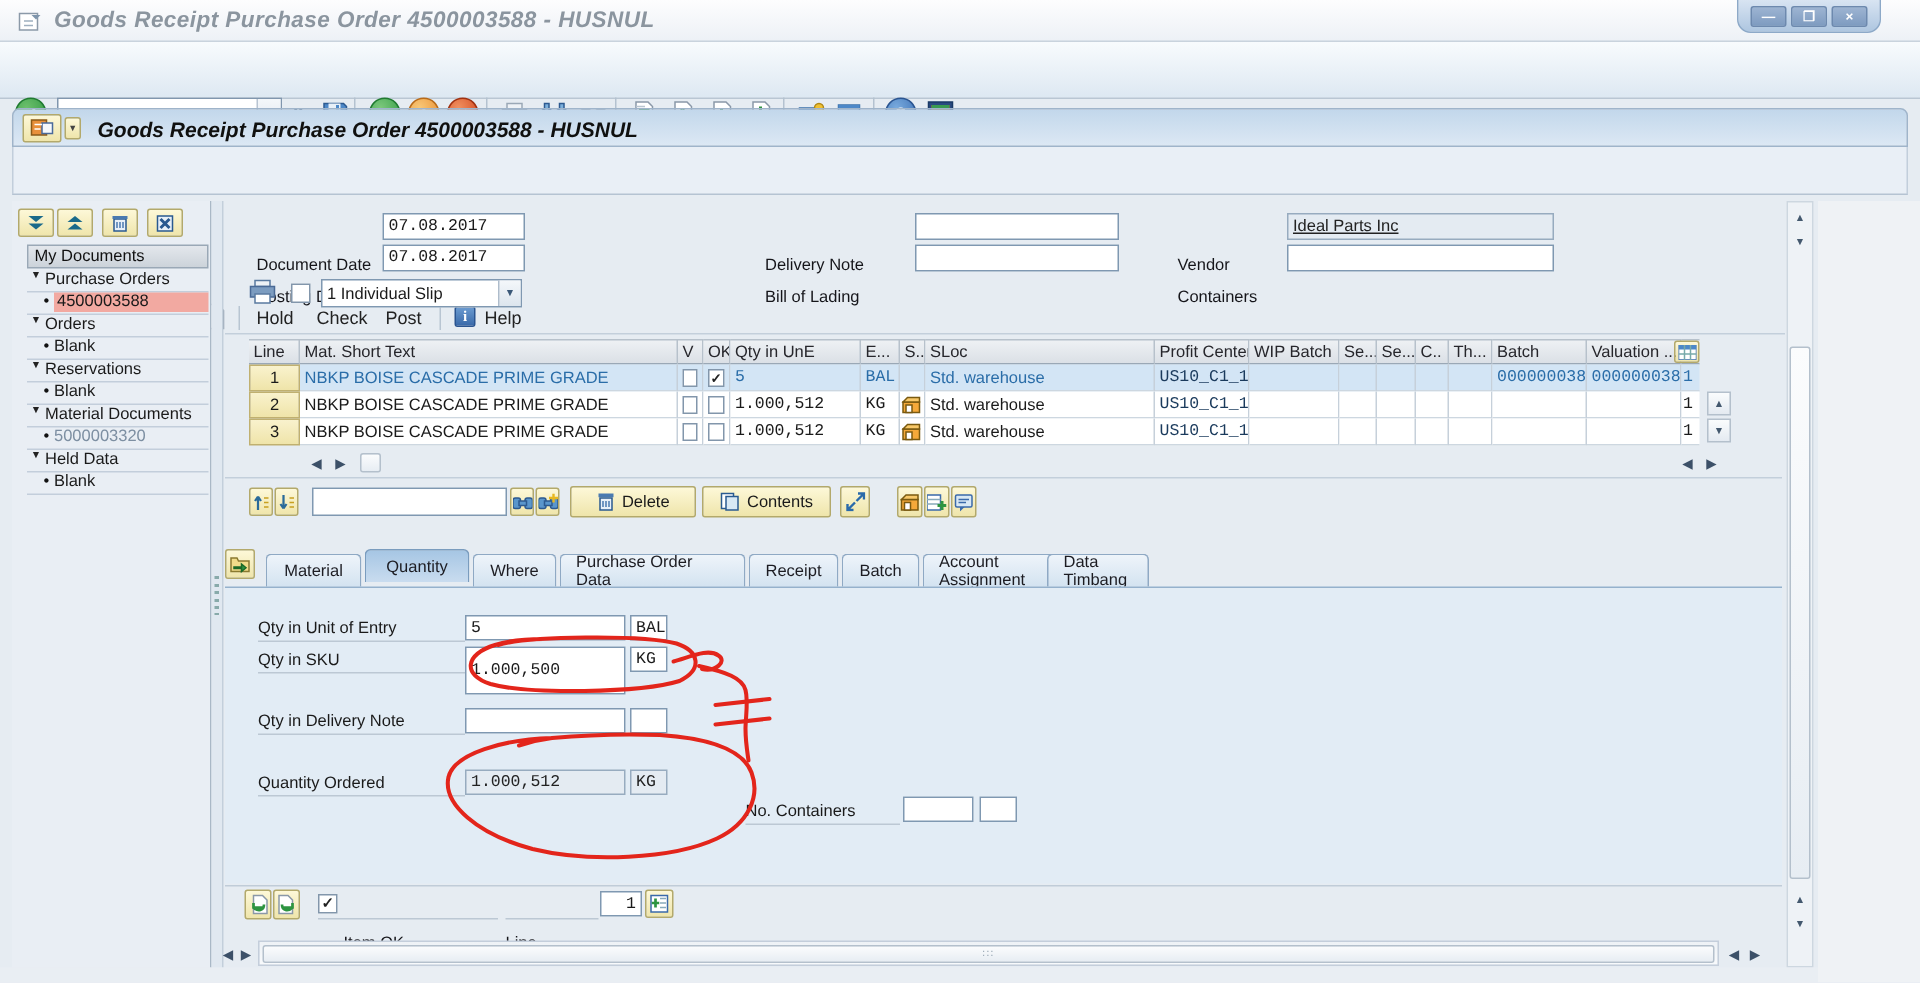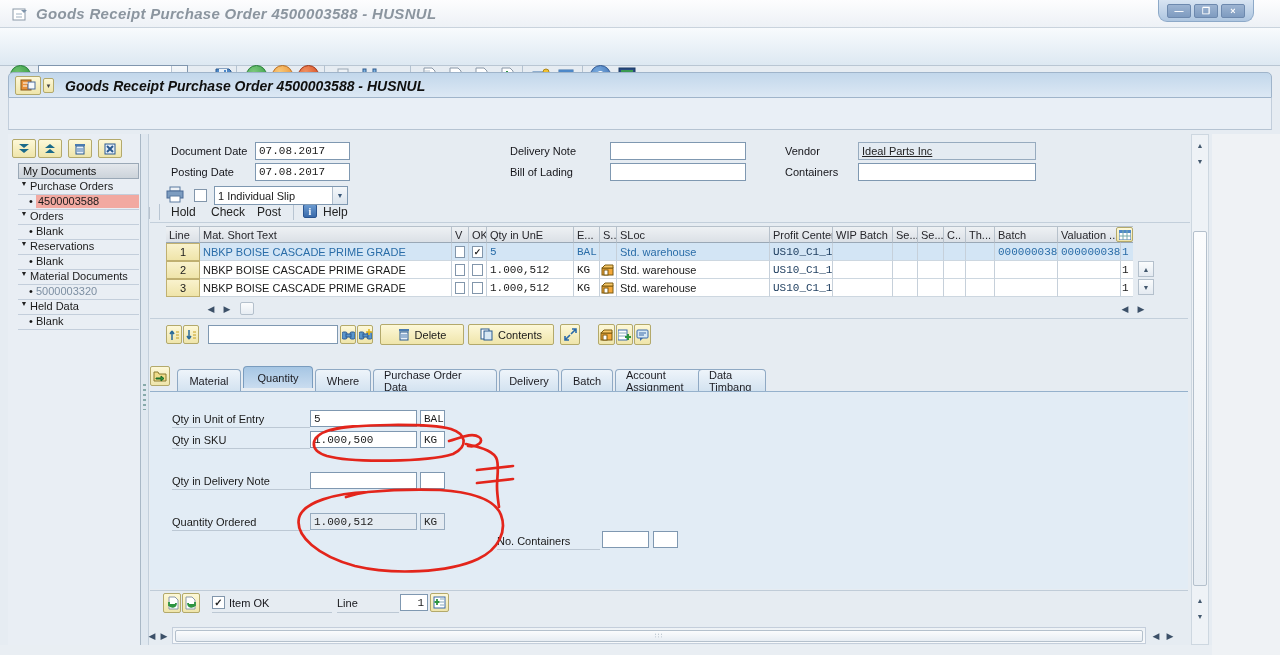--- a/index.html
+++ b/index.html
@@ -52,21 +52,21 @@
     border:1px solid #9aa8b6; font-size:11px; padding-left:4px; line-height:14px; color:#111; }
   .tree-row { left:10px; width:121px; height:15px; border-bottom:1px solid #c3cedb;
     display:flex; align-items:flex-start; font-size:11px; }
   .tree-arrow { width:12px; text-align:center; font-size:7px; color:#222; }
   .tree-bullet { width:10px; margin-left:8px; text-align:center; font-size:11px; color:#111; }
   .hl-red { background:#f2a9a1; }
   .muted { color:#7d8fa2; }
 
   
   .main-edge { left:148px; top:134px; width:1px; height:511px; background:#c3cfdb; }
-  .lbl { font-size:11px; color:#15151a; }
+  .lbl { font-size:11px; color:#15151a;margin-top:26px; }
   .field { border:1px solid #7f98b1; background:#fff; height:18px; font-size:11px;
     display:flex; align-items:center; padding:0 3px; }
   .field.ro { background:#e4ebf2; border-color:#97abbf; color:#222; }
   .unit { width:25px; }
   .hdr-sep { left:150px; top:222px; width:1040px; height:1px; background:#c3cfdb; }
 
   
   .combo { border:1px solid #7f98b1; background:#fff; height:19px; display:flex; align-items:center; }
   .combo-dd { width:15px; height:100%; margin-left:auto; background:linear-gradient(#f4f7fa,#dce5ee);
     border-left:1px solid #aebccb; display:flex; align-items:center; justify-content:center;
@@ -555,32 +555,32 @@
   <div class="abs ybtn" style="left:150px;top:366px;width:20px;height:20px">
     <svg width="14" height="12" viewBox="0 0 14 12">
         <path d="M1 3 L1 11 L13 11 L13 4 L6 4 L5 2 L1 2 Z" fill="#f0dc8a" stroke="#8a7a30"></path>
         <path d="M3 8 L8 8 L8 6 L11 8.5 L8 11 L8 9 L3 9 Z" fill="#2e9440" stroke="#1a6a28"></path>
       </svg>
   </div>
   <div class="tab" style="left:177px;width:64px">Material</div>
   <div class="tab active" style="left:243px;width:70px">Quantity</div>
   <div class="tab" style="left:315px;width:56px">Where</div>
   <div class="tab" style="left:373px;width:124px">Purchase Order Data</div>
-  <div class="tab" style="left:499px;width:60px">Delivery</div>
+  <div class="tab" style="left:499px;width:60px">Receipt</div>
   <div class="tab" style="left:561px;width:52px">Batch</div>
   <div class="tab" style="left:615px;width:118px">Account Assignment</div>
   <div class="tab" style="left:698px;width:68px">Data Timbang</div>
   <div class="abs tabpanel"></div>
 
   <div class="abs ulabel" style="left:172px;top:411px;width:138px">Qty in Unit of Entry</div>
   <div class="abs field mono" style="left:310px;top:410px;width:107px;height:17px">5</div>
   <div class="abs field mono unit" style="left:420px;top:410px;height:17px">BAL</div>
 
   <div class="abs ulabel" style="left:172px;top:432px;width:138px">Qty in SKU</div>
-  <div class="abs field mono" style="left:310px;top:431px;width:107px;height:17px">1.000,500</div>
+  <div class="abs field mono" style="left:310px;top:431px;width:107px;height:32px">1.000,500</div>
   <div class="abs field mono unit" style="left:420px;top:431px;height:17px">KG</div>
 
   <div class="abs ulabel" style="left:172px;top:473px;width:138px">Qty in Delivery Note</div>
   <div class="abs field mono" style="left:310px;top:472px;width:107px;height:17px"></div>
   <div class="abs field mono unit" style="left:420px;top:472px;height:17px"></div>
 
   <div class="abs ulabel" style="left:172px;top:514px;width:138px">Quantity Ordered</div>
   <div class="abs field mono ro" style="left:310px;top:513px;width:107px;height:17px">1.000,512</div>
   <div class="abs field mono unit ro" style="left:420px;top:513px;height:17px">KG</div>
 

